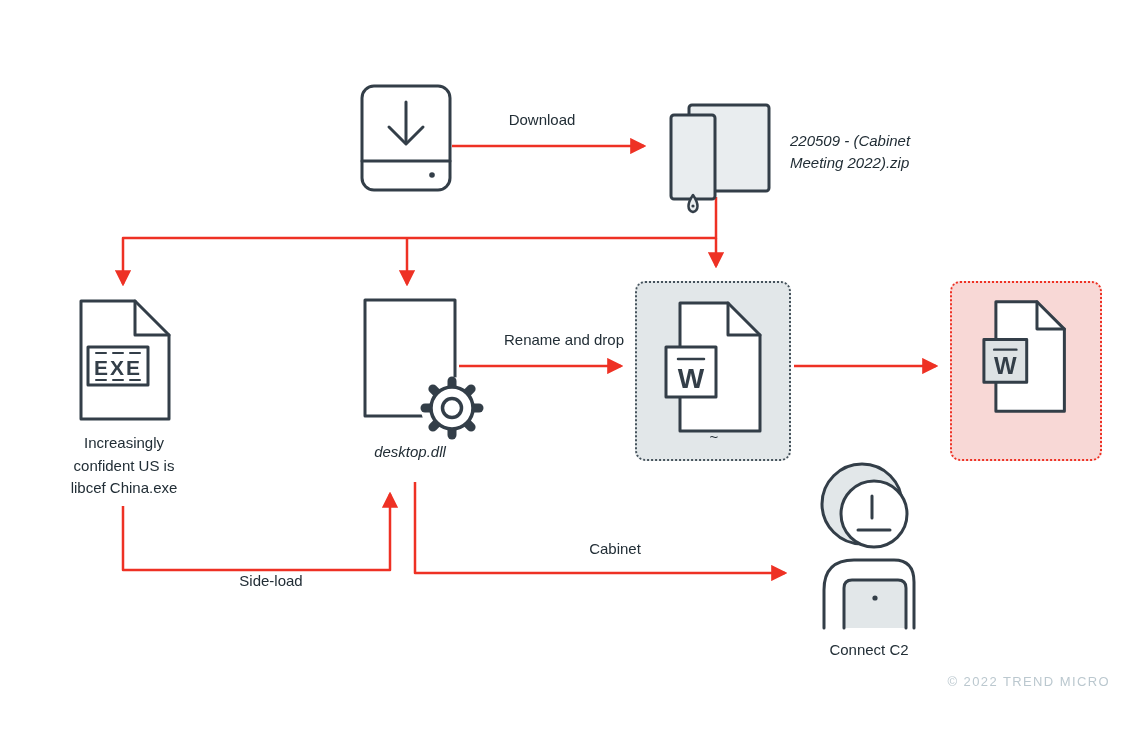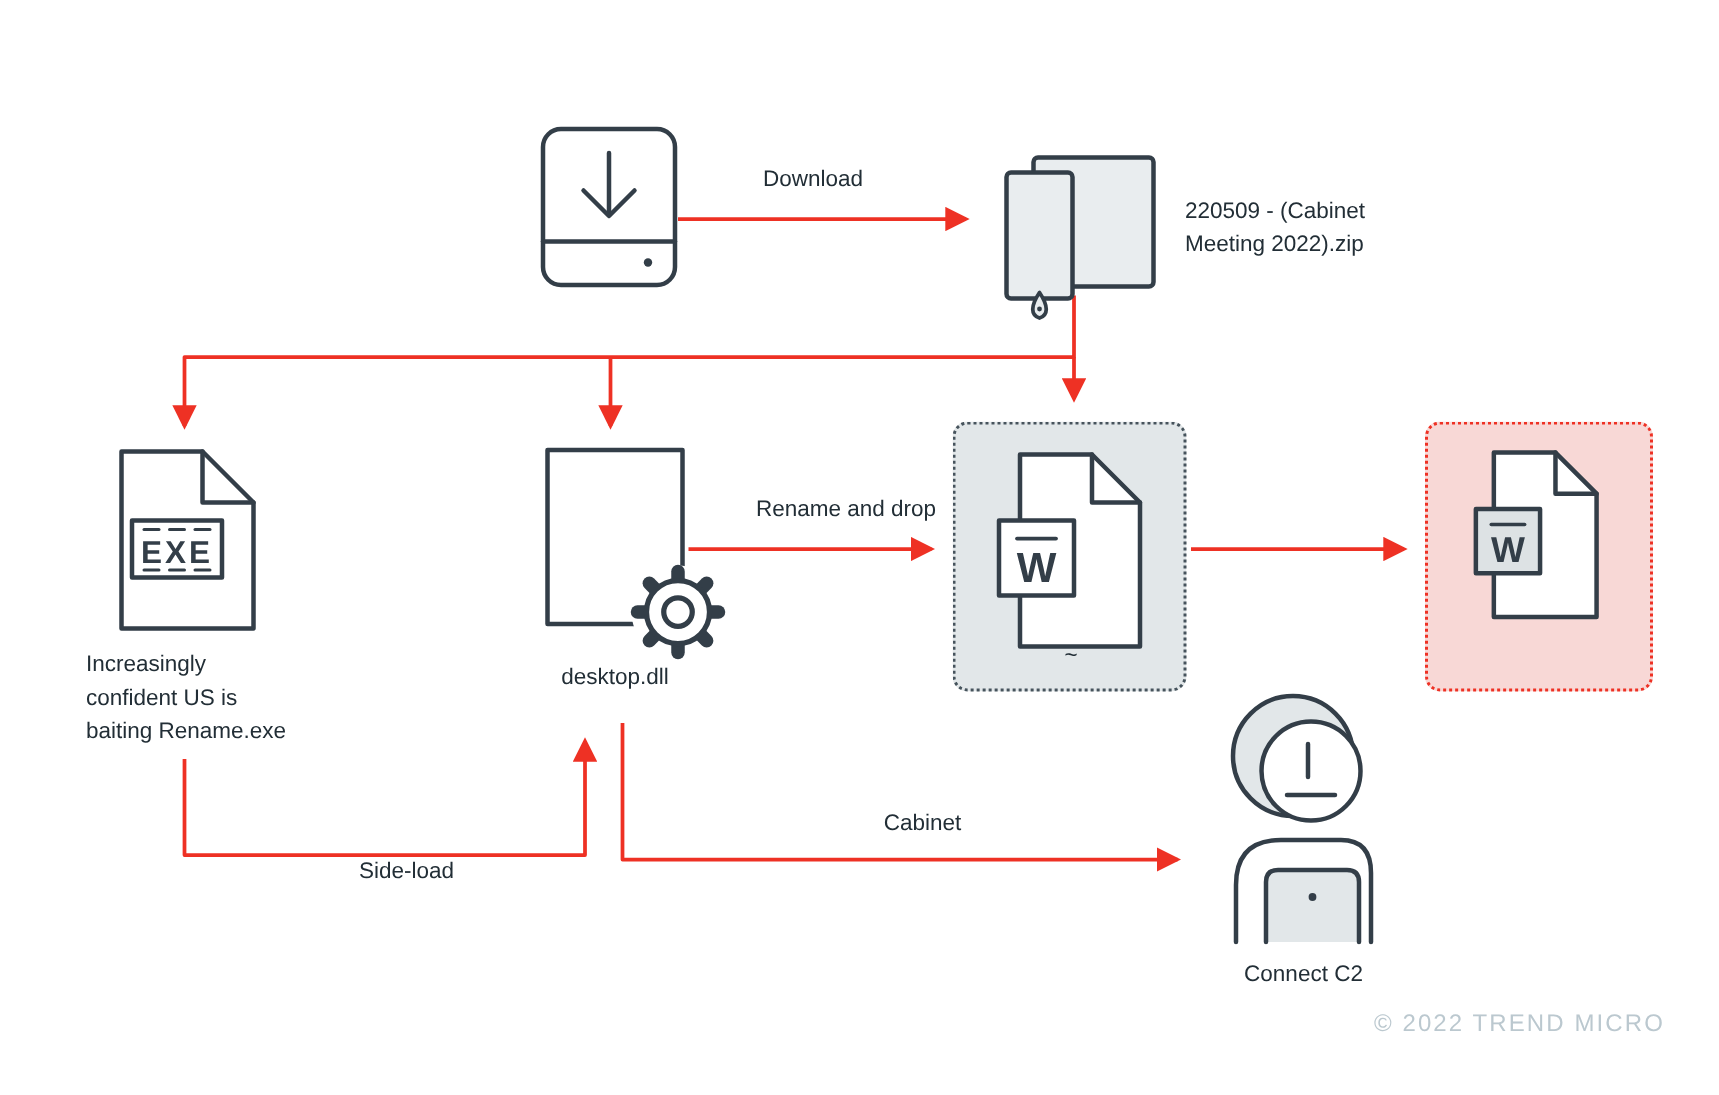--- a/index.html
+++ b/index.html
@@ -10,26 +10,26 @@
     --icon-gray:#E9EDEF;
     --text:#222E36;
     --copyright:#BBC8CF;
   }
   *{margin:0;padding:0;box-sizing:border-box}
   html,body{background:#fff}
   body{font-family:"Liberation Sans",sans-serif;color:var(--text)}
   .canvas{position:relative;width:1146px;height:730px;background:#fff;overflow:hidden}
   .abs{position:absolute}
   .label{position:absolute;font-size:15px;color:var(--text);line-height:22px;white-space:nowrap}
-  .centered{transform:translateX(-50%);text-align:left;white-space:normal}
-  .italic{}
+  .centered{transform:translateX(-50%);text-align:center;white-space:normal}
+  .italic{font-style:italic}
   .dotted-box{position:absolute;border-radius:10px}
   .gray-box{background:var(--gray-fill);border:2px dotted #46535c}
   .pink-box{background:var(--pink-fill);border:2px dotted var(--arrow-red)}
-  .copyright{position:absolute;font-size:16px;letter-spacing:1.4px;color:var(--copyright);white-space:nowrap}
+  .copyright{position:absolute;font-size:13px;letter-spacing:1.4px;color:var(--copyright);white-space:nowrap}
   .stroke{stroke:var(--outline);stroke-width:3;fill:none;stroke-linecap:round;stroke-linejoin:round}
   .red-path{stroke:var(--arrow-red);stroke-width:2.5;fill:none;stroke-linecap:butt;stroke-linejoin:round}
   svg{display:block;overflow:visible}
   text{font-family:"Liberation Sans",sans-serif}
 </style>
 </head>
 <body>
 
 <div class="canvas">
 
@@ -128,21 +128,21 @@
   <div class="label centered" style="left:542px;top:109px">Download</div>
 
   <div class="label italic" style="left:790px;top:130px">
     <div>220509 - (Cabinet</div>
     <div>Meeting 2022).zip</div>
   </div>
 
   <div class="label centered" style="left:124px;top:432px;line-height:22.5px">
     <div>Increasingly</div>
     <div>confident US is</div>
-    <div>baiting Rename.exe</div>
+    <div>libcef China.exe</div>
   </div>
 
   <div class="label centered italic" style="left:410px;top:441px">desktop.dll</div>
 
   <div class="label centered" style="left:564px;top:329px">Rename and drop</div>
 
   <div class="label centered" style="left:714px;top:426px">~</div>
 
 
   <div class="label centered" style="left:271px;top:570px">Side-load</div>

